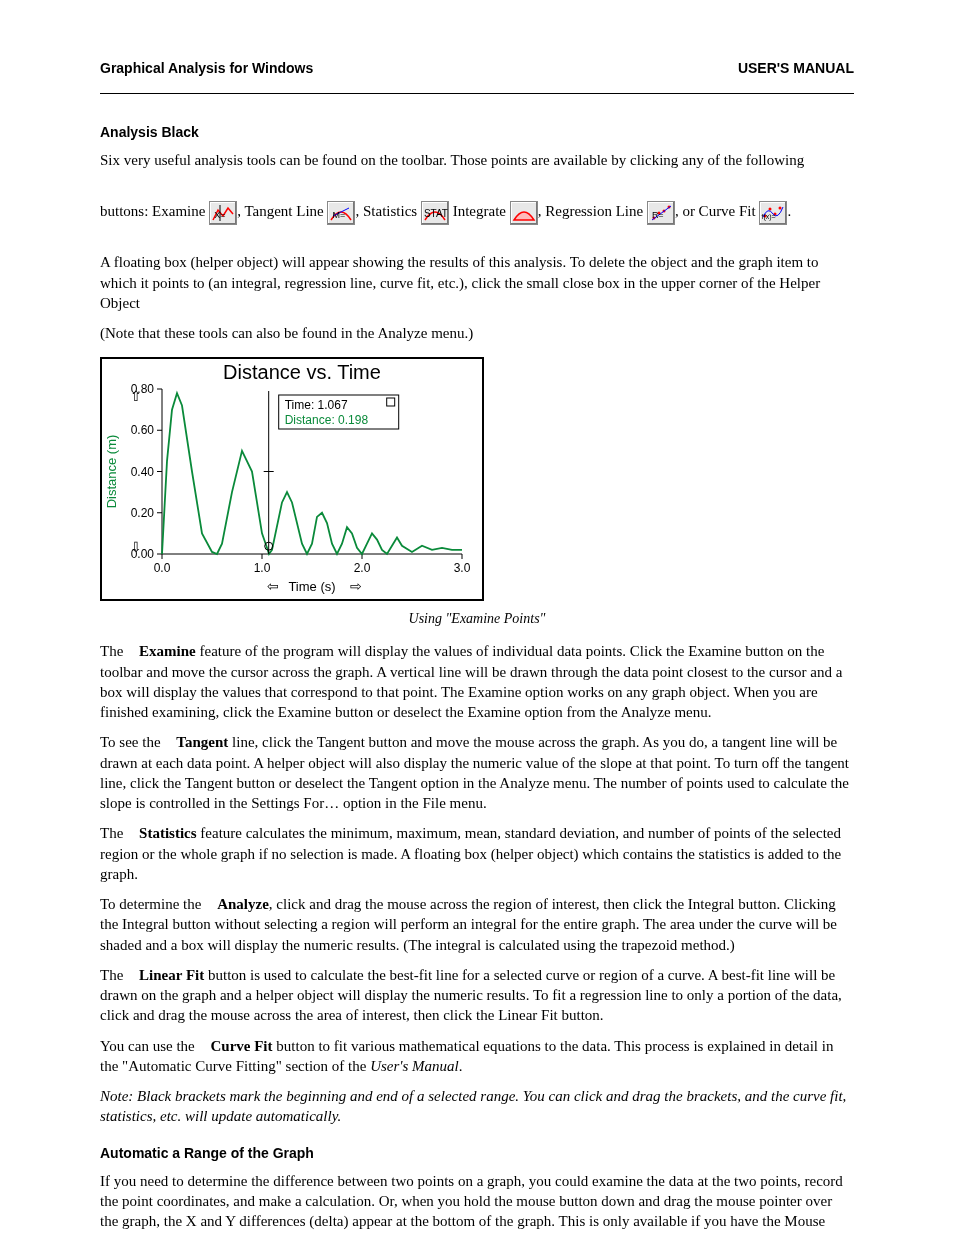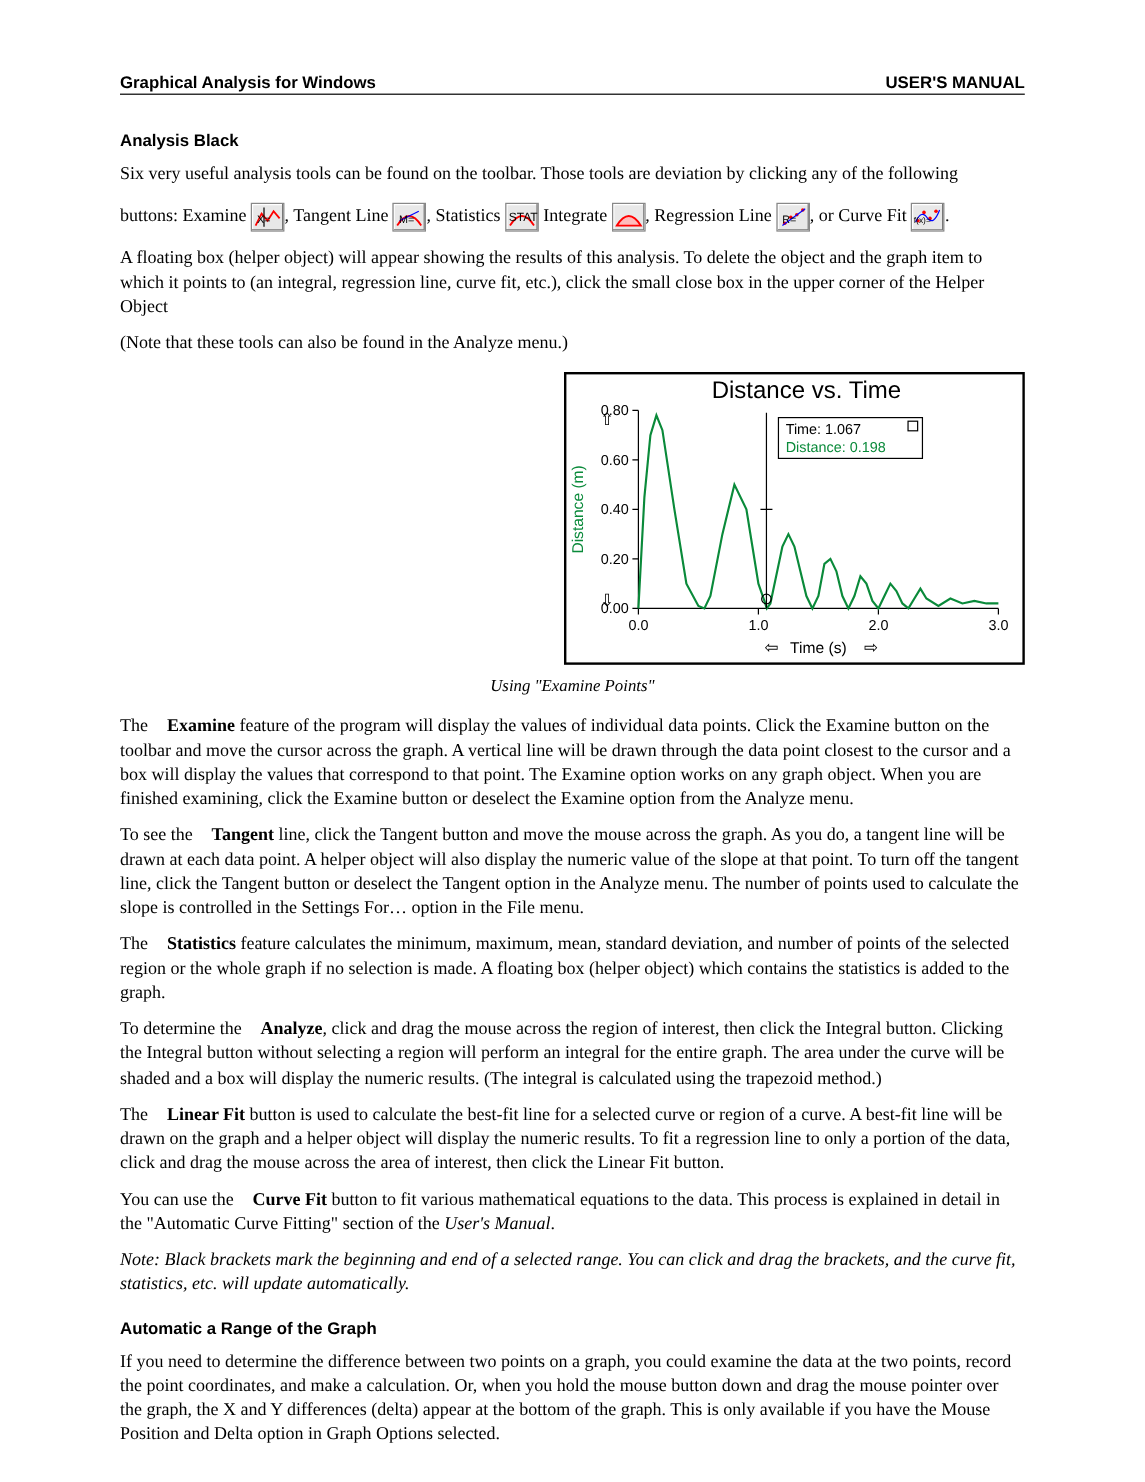--- a/index.html
+++ b/index.html
@@ -12,53 +12,53 @@
     width: 954px;
     box-sizing: border-box;
   }
   .header-row {
     display: flex;
     justify-content: space-between;
     font-family: Arial, Helvetica, sans-serif;
     font-weight: bold;
     font-size: 14px;
     border-bottom: 1.5px solid #000;
-    padding-bottom: 2px;
+    padding-bottom: 17px;
     margin-bottom: 30px;
   }
   h2.section {
     font-family: Arial, Helvetica, sans-serif;
     font-size: 14px;
     font-weight: bold;
     margin: 18px 0 8px 0;
   }
   p {
     margin: 10px 0;
     line-height: 1.35;
   }
   .toolbar-line {
-    margin: 10px 0;
+    margin: 26px 0;
     line-height: 2.0;
   }
   .tool-icon {
     display: inline-block;
     width: 26px;
     height: 22px;
     border: 1px solid #888;
     background: #e8e8e8;
     vertical-align: middle;
     position: relative;
     box-shadow: inset -1px -1px 0 #777, inset 1px 1px 0 #fff;
     font-size: 9px;
     font-family: Arial, sans-serif;
     text-align: center;
   }
   .tool-icon svg { position: absolute; top: 0; left: 0; }
   .figure {
-    text-align: right;
+    text-align: left;
     margin: 14px 0 6px 0;
     text-decoration: underline;
   }
   .figure-caption {
     font-style: italic;
     font-family: "Times New Roman", serif;
     font-size: 14px;
     text-align: center;
     margin-bottom: 14px;
   }
@@ -73,21 +73,21 @@
 </head>
 <body>
 
 <div class="header-row">
   <span>Graphical Analysis for Windows</span>
   <span>USER'S MANUAL</span>
 </div>
 
 <h2 class="section">Analysis Black</h2>
 
-<p>Six very useful analysis tools can be found on the toolbar. Those tools are deviation by clicking any of the following</p>
+<p>Six very useful analysis tools can be found on the toolbar. Those points are available by clicking any of the following</p>
 
 <p class="toolbar-line">
   <span>buttons: Examine </span><span class="tool-icon"><svg width="26" height="22">
         <polyline points="3,18 8,8 13,14 18,6 23,12" stroke="red" fill="none" stroke-width="1.5"></polyline>
         <line x1="10" y1="3" x2="10" y2="19" stroke="#000"></line>
       </svg><span style="position:absolute;bottom:0;left:4px;">X=</span></span><span>, Tangent Line </span><span class="tool-icon"><svg width="26" height="22">
         <path d="M3,18 Q13,2 23,18" stroke="red" fill="none" stroke-width="1.5"></path>
         <line x1="5" y1="14" x2="21" y2="6" stroke="blue"></line>
       </svg><span style="position:absolute;bottom:0;left:4px;">M=</span></span><span>, Statistics </span><span class="tool-icon"><svg width="26" height="22">
         <path d="M3,18 Q13,2 23,18" stroke="red" fill="none" stroke-width="1.5"></path>

